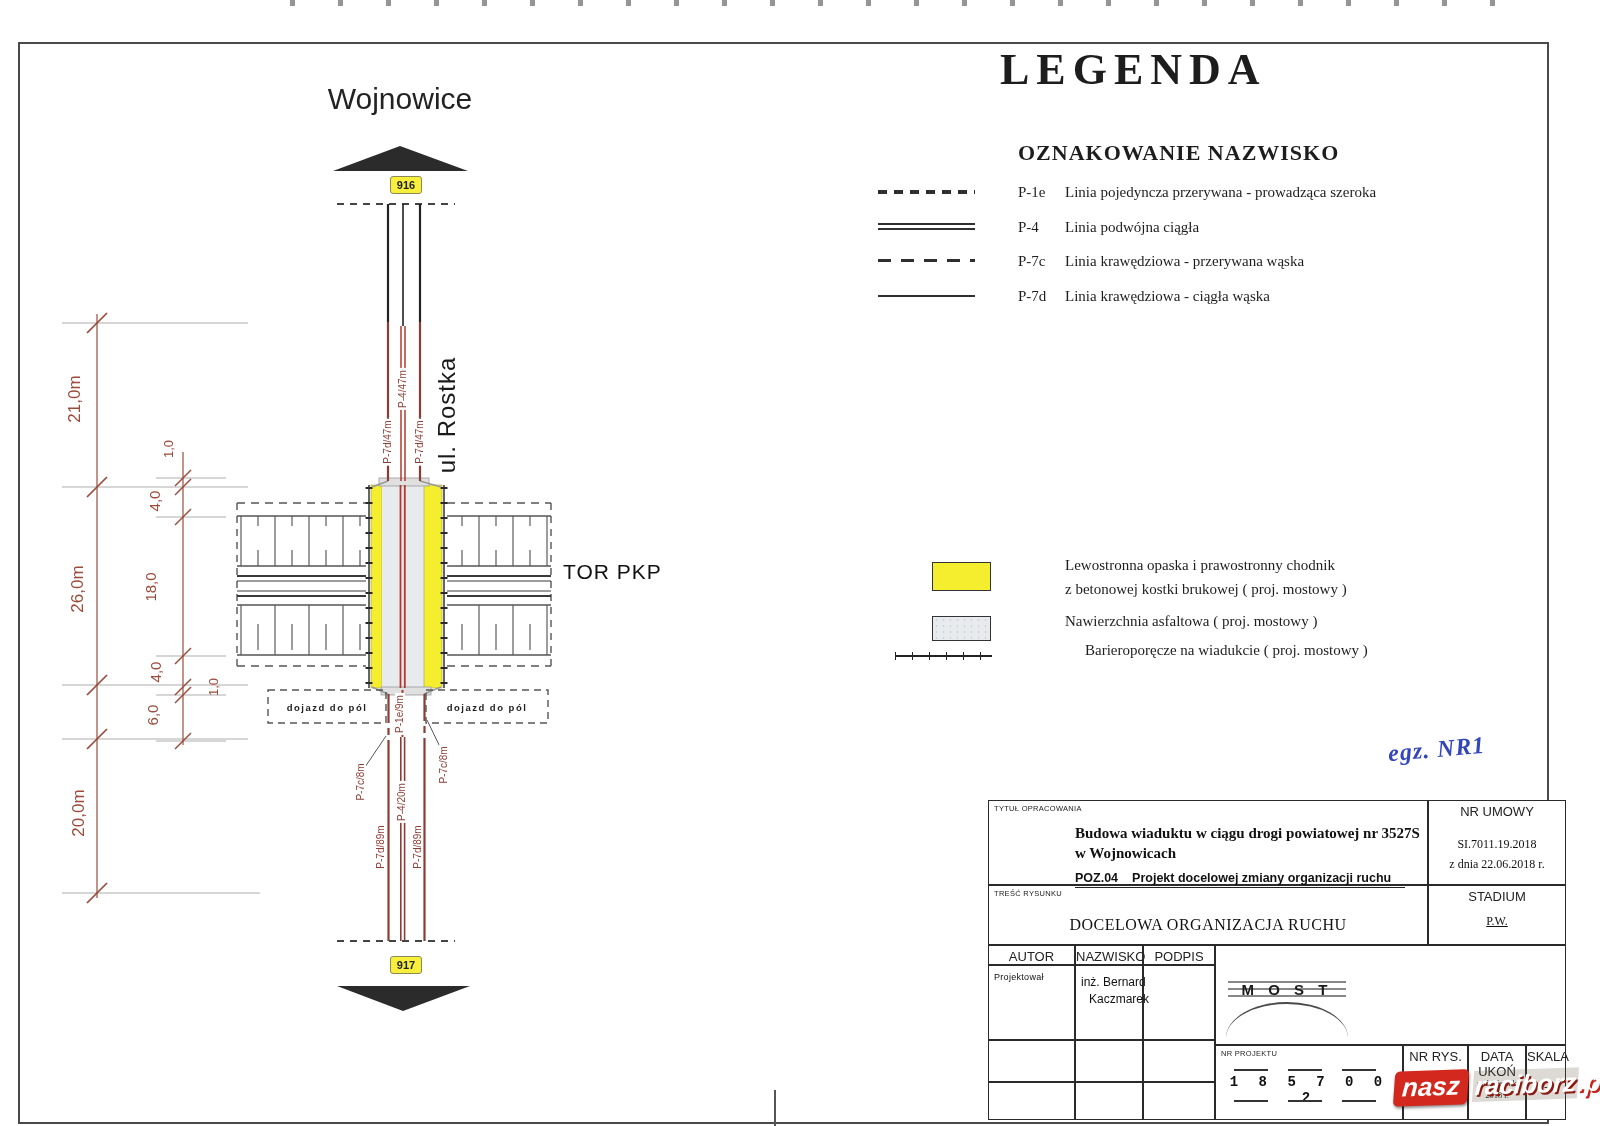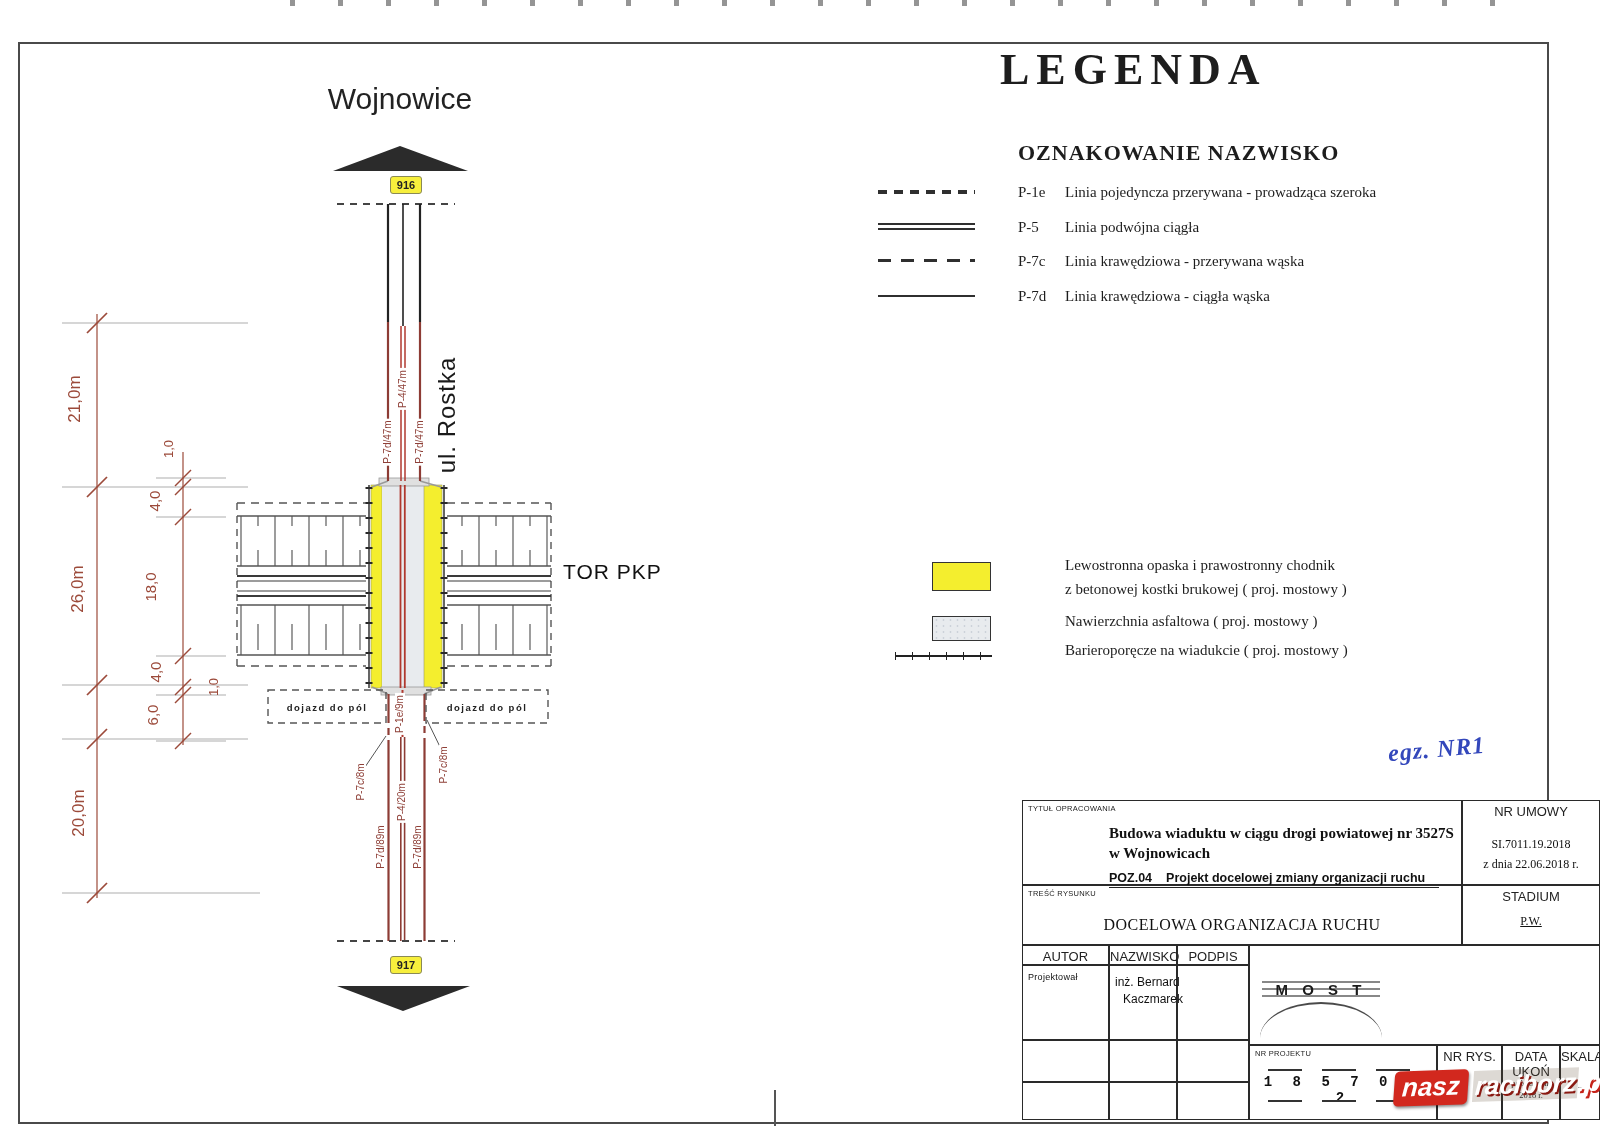--- a/index.html
+++ b/index.html
@@ -37,21 +37,21 @@
   .sw-gray{top:616px;height:23px;background:#e8ebee;
      background-image:radial-gradient(#ccd2d9 1px,transparent 1.2px);background-size:7px 6px;}
   .sw-barrier{position:absolute;left:895px;top:652px;width:97px;height:8px;border:none;}
   .sw-barrier .ticks{position:absolute;left:0;top:0;width:100%;height:8px;
      background:repeating-linear-gradient(90deg,#222 0 1.5px,transparent 1.5px 17px);}
   .sw-barrier .line{position:absolute;left:0;top:3.2px;width:100%;height:1.6px;background:#222;}
   
   .fieldbox-label{position:absolute;font-size:9.5px;font-weight:bold;letter-spacing:1.5px;color:#222;
       transform:translate(-50%,-50%);white-space:nowrap;}
   
-  #titleblock{position:absolute;left:1022px;top:800px;width:578px;height:320px;background:#fff;border-radius:22px;}
+  #titleblock{position:absolute;left:988px;top:800px;width:578px;height:320px;background:#fff;border-radius:22px;}
   .tb-cell{position:absolute;border:1px solid #2a2a2a;box-sizing:border-box;}
   .tb-label{position:absolute;left:5px;top:3px;font-size:7.5px;color:#222;letter-spacing:.3px;}
   .tb-label-c{position:absolute;left:0;right:0;top:3px;text-align:center;font-size:13px;color:#222;}
   .tytul-content{position:absolute;left:86px;top:22px;font-family:"Liberation Serif",serif;
       font-size:15px;color:#111;line-height:1.35;font-weight:bold;}
   .poz-line{display:inline-block;border-bottom:1.3px solid #222;padding-bottom:1px;margin-top:6px;
       font-family:"Liberation Sans",sans-serif;font-size:12.5px;}
   .poz-line span{margin-right:14px;}
   .umowa-val{position:absolute;left:0;right:0;text-align:center;font-family:"Liberation Serif",serif;
       font-size:12px;color:#111;}
@@ -269,37 +269,37 @@
   <div class="leg-title">LEGENDA</div>
   <div class="leg-sec">OZNAKOWANIE  NAZWISKO</div>
 
   <div class="ls ls-p1e"></div>
   <div class="ls ls-p4"></div>
   <div class="ls ls-p7c"></div>
   <div class="ls ls-p7d"></div>
 
   <div class="leg-code" style="top:184px;">P-1e</div>
   <div class="leg-desc" style="top:184px;">Linia pojedyncza przerywana - prowadząca szeroka</div>
-  <div class="leg-code" style="top:219px;">P-5</div>
+  <div class="leg-code" style="top:219px;">P-4</div>
   <div class="leg-desc" style="top:219px;">Linia podwójna ciągła</div>
   <div class="leg-code" style="top:253px;">P-7c</div>
   <div class="leg-desc" style="top:253px;">Linia krawędziowa - przerywana wąska</div>
   <div class="leg-code" style="top:288px;">P-7d</div>
   <div class="leg-desc" style="top:288px;">Linia krawędziowa - ciągła wąska</div>
 
   <div class="sw sw-yellow"></div>
   <div class="sw sw-gray"></div>
   <div class="sw-barrier">
     <div class="ticks"></div>
     <div class="line"></div>
   </div>
   <div class="leg-desc" style="top:557px;">Lewostronna opaska i prawostronny chodnik</div>
   <div class="leg-desc" style="top:581px;">z betonowej kostki brukowej ( proj. mostowy )</div>
   <div class="leg-desc" style="top:613px;">Nawierzchnia asfaltowa ( proj. mostowy )</div>
-  <div class="leg-desc" style="top:642px;">Barieroporęcze na wiadukcie ( proj. mostowy )</div>
+  <div class="leg-desc" style="top:642px;margin-left:20px;">Barieroporęcze na wiadukcie ( proj. mostowy )</div>
 
   <div class="handnote">egz. NR1</div>
 
   <div id="titleblock">
 
     <div class="tb-cell" style="left:0;top:0;width:440px;height:85px;">
       <div class="tb-label">TYTUŁ OPRACOWANIA</div>
       <div class="tytul-content">
         <div>Budowa wiaduktu w ciągu drogi powiatowej nr 3527S</div>
         <div>w Wojnowicach</div>

